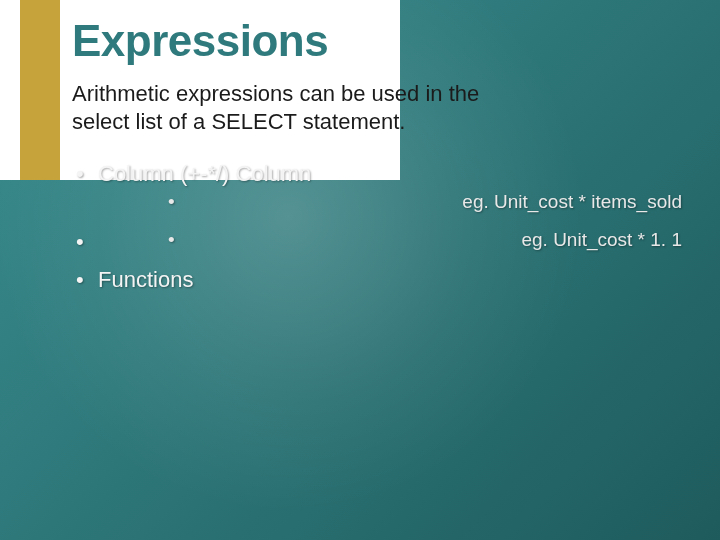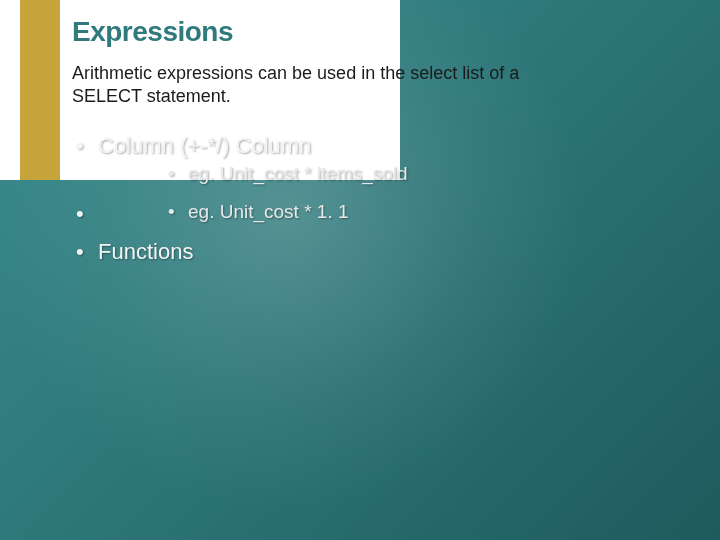--- a/index.html
+++ b/index.html
@@ -29,29 +29,29 @@
     width: 40px; height: 180px;
     background: #c7a33b;
   }
   .content {
     position: absolute;
     left: 72px; top: 16px;
     width: 610px;
     color: #f2f2f2;
   }
   .title {
-    font-size: 28px;
+    font-size: 44px;
     font-weight: 600;
     color: #2f7a7c;
     letter-spacing: -0.5px;
     margin-bottom: 14px;
   }
   .intro {
     color: #1b1b1b;
-    font-size: 18px;
+    font-size: 22px;
     line-height: 1.25;
     max-width: 460px;
     margin-bottom: 26px;
   }
   ul.top {
     list-style: none;
     padding-left: 0;
   }
   ul.top > li {
     position: relative;
@@ -65,20 +65,21 @@
     content: "•";
     position: absolute;
     left: 4px;
     top: 0;
     font-size: 22px;
     color: #f4f4f4;
   }
   ul.sub {
     list-style: none;
     padding-left: 0;
+    text-align: right;
   }
   ul.sub > li {
     position: relative;
     padding-left: 90px;
     font-size: 19px;
     color: #e8e8e8;
     text-shadow: 1px 1px 2px rgba(0,0,0,0.35);
     margin-top: 4px;
   }
   ul.sub > li::before {

